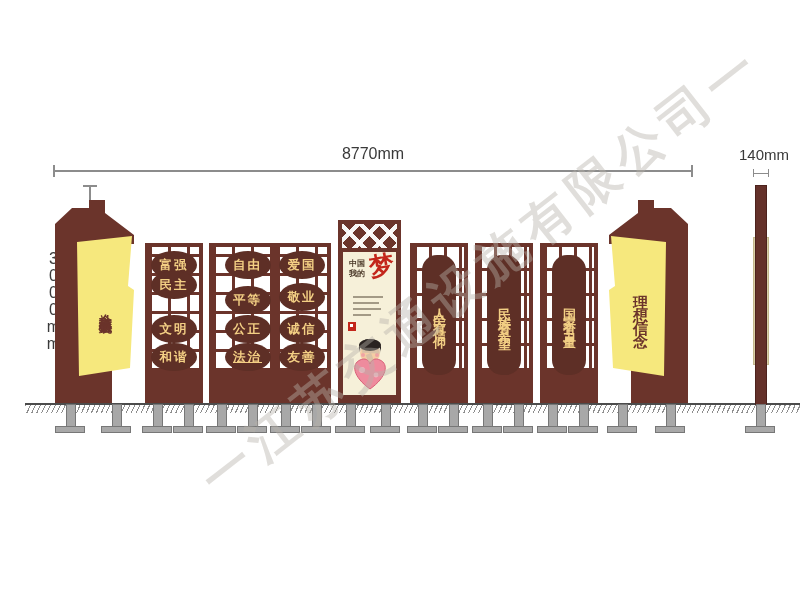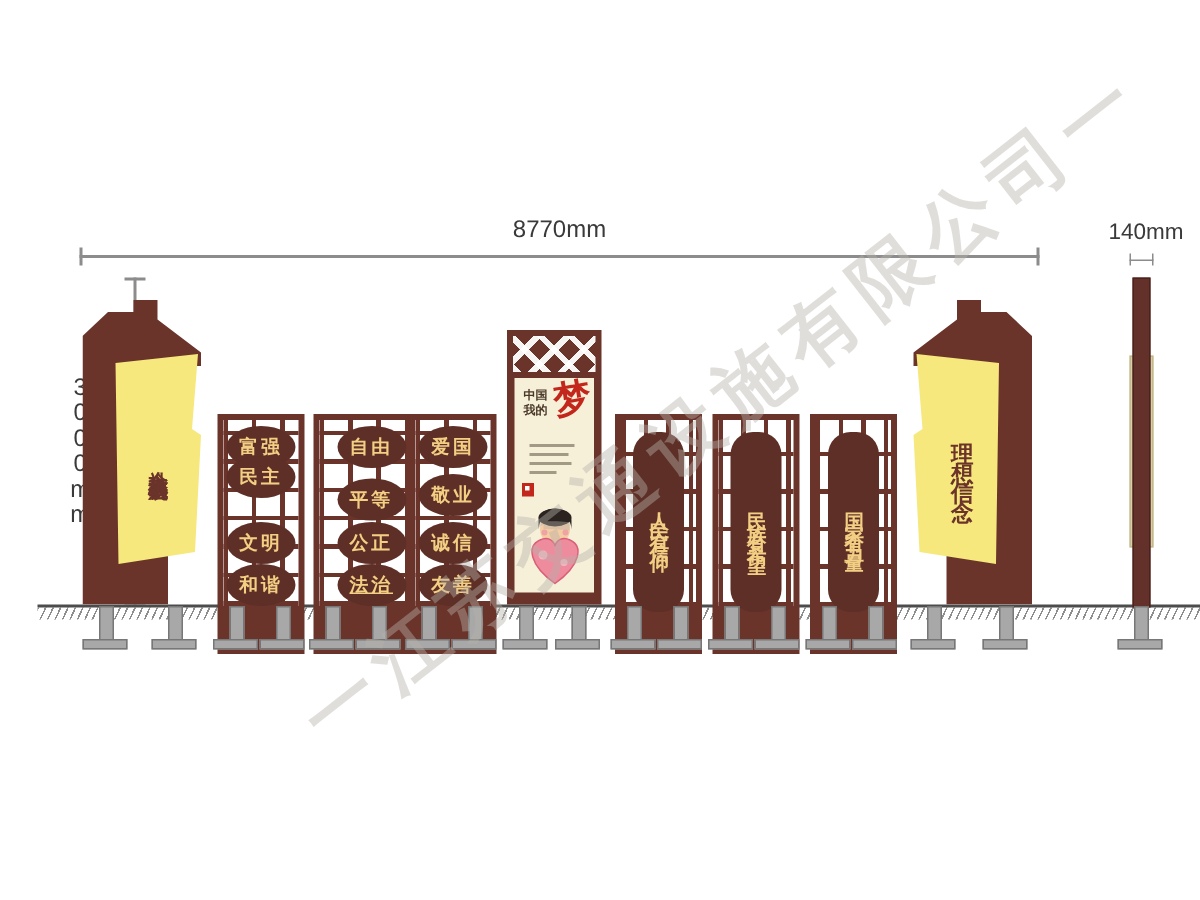--- a/index.html
+++ b/index.html
@@ -24,21 +24,21 @@
   
   .ground{
     left:25px;top:403px;width:775px;height:8px;border-top:2px solid #4c4c4c;
     background:repeating-linear-gradient(115deg,#8e8e8e 0 1px,transparent 1px 4.5px);
   }
   .foot{width:30px;height:28px;}
   .foot .post{position:absolute;left:11px;top:0;width:8px;height:22px;background:var(--gray);border:1px solid #777;}
   .foot .plate{position:absolute;left:0;top:22px;width:28px;height:5px;background:var(--gray);border:1px solid #777;}
 
   
-  .panel{background:var(--brown);margin-top:33px;}
+  .panel{background:var(--brown);}
   .lattice{
     position:absolute;left:4px;right:4px;top:4px;bottom:32px;background:#fff;
     background-image:
       repeating-linear-gradient(90deg,var(--brown) 0 3px,transparent 3px 19px),
       repeating-linear-gradient(0deg,var(--brown) 0 3px,transparent 3px 19px);
   }
   .lattice.slats{
     background-image:
       repeating-linear-gradient(90deg,var(--brown) 0 3px,transparent 3px 15px),
       repeating-linear-gradient(0deg,var(--brown) 0 3px,transparent 3px 25px);

